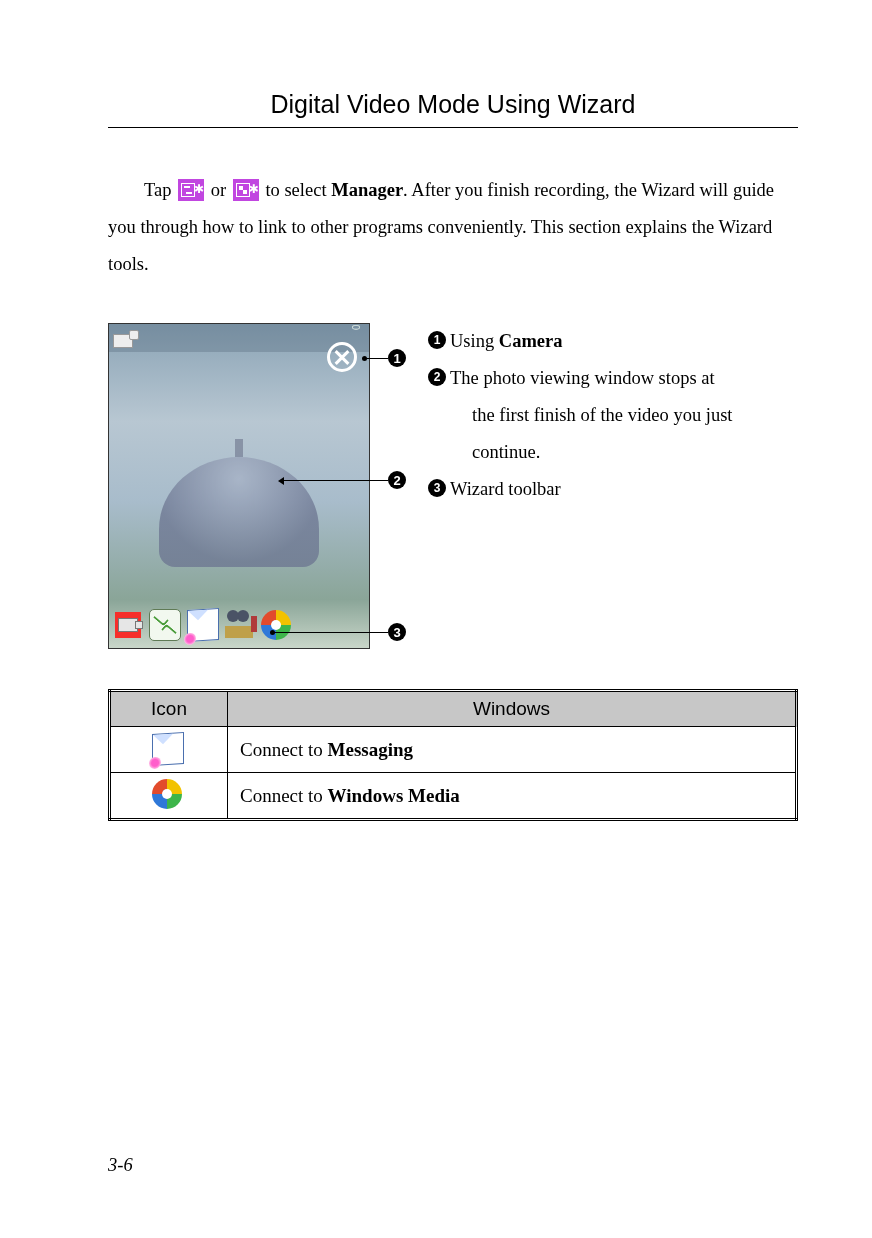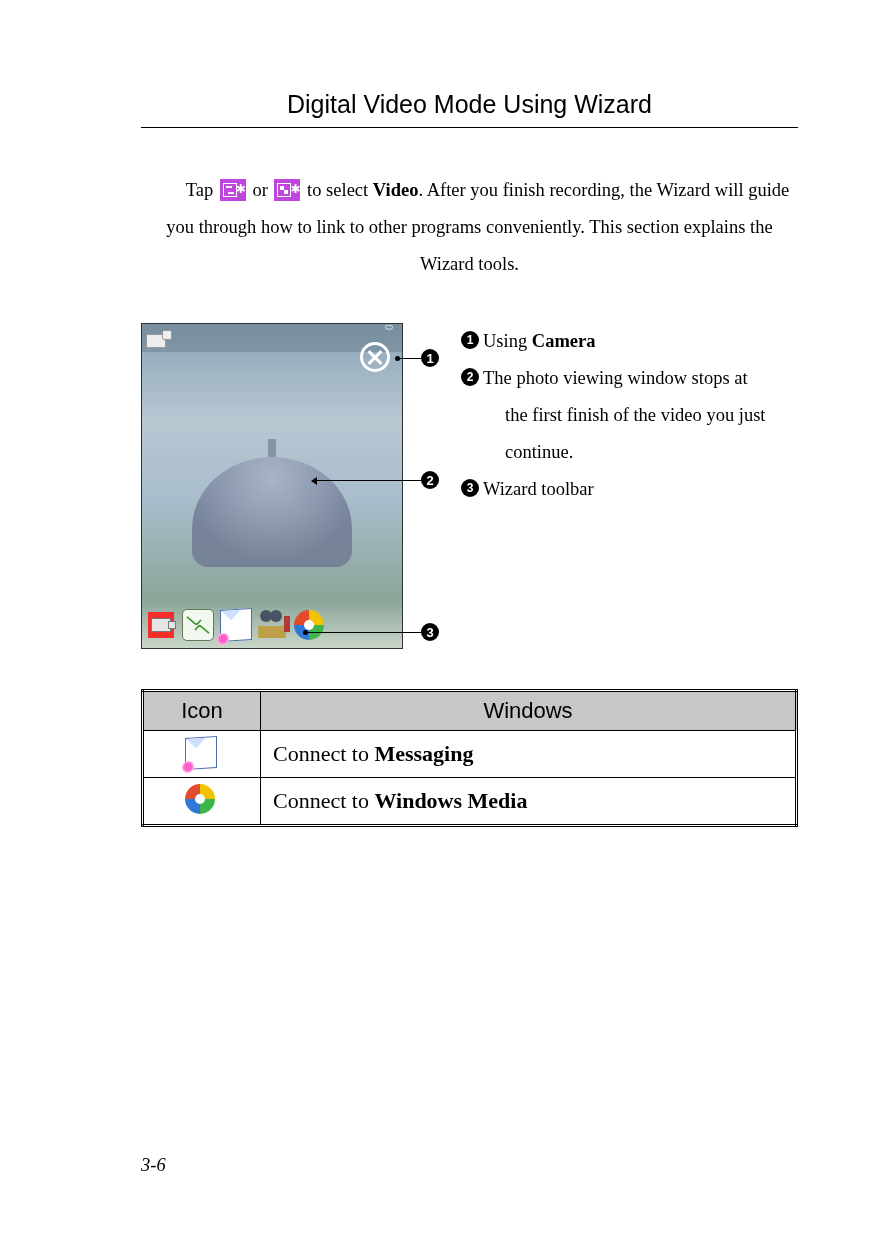--- a/index.html
+++ b/index.html
@@ -11,36 +11,34 @@
     width: 872px;
     height: 1238px;
     position: relative;
     box-sizing: border-box;
   }
   .page {
     padding: 90px 74px 60px 108px;
     box-sizing: border-box;
     height: 100%;
     position: relative;
-    margin-left: 33px;
   }
   .title {
     font-family: Arial, Helvetica, sans-serif;
     font-size: 25px;
     text-align: center;
     padding-bottom: 8px;
     border-bottom: 1px solid #000;
     margin-bottom: 44px;
   }
   .intro {
     font-size: 18.5px;
     line-height: 2.0;
     text-indent: 36px;
     margin-bottom: 40px;
-    text-align: center;
   }
   .intro .icon-inline {
     display: inline-block;
     vertical-align: -5px;
     width: 26px;
     height: 22px;
     background: #C146E0;
     position: relative;
     text-indent: 0;
     margin: 0 2px;
@@ -210,21 +208,21 @@
     margin-top: 8px;
     margin-right: 4px;
   }
   .legend .txt { flex: 1; }
   .legend .txt .cont { padding-left: 22px; display:block; }
 
   table.icons {
     border-collapse: collapse;
     border: 3px double #000;
     width: 100%;
-    font-size: 22px;
+    font-size: 19px;
   }
   table.icons th {
     background: #c7c7c7;
     font-family: Arial, Helvetica, sans-serif;
     font-weight: normal;
     padding: 6px 10px;
     border: 1px solid #000;
   }
   table.icons th:first-child { width: 96px; }
   table.icons td {
@@ -248,21 +246,21 @@
 
 <div class="page">
 
   <div class="title">Digital Video Mode Using Wizard</div>
 
   <p class="intro">
     <span>Tap </span>
     <span class="icon-inline"><span class="arrows"></span><span class="star">✱</span></span>
     <span> or </span>
     <span class="icon-inline var-n"><span class="arrows"></span><span class="star">✱</span></span>
-    <span> to select </span><b>Video</b><span>. After you finish recording, the Wizard will guide you through how to link to other programs conveniently. This section explains the Wizard tools.</span>
+    <span> to select </span><b>Manager</b><span>. After you finish recording, the Wizard will guide you through how to link to other programs conveniently. This section explains the Wizard tools.</span>
   </p>
 
   <div class="diagram">
     <div class="shot-wrap">
       <div class="shot">
         <div class="topbar"></div>
         <div class="cam-icon">
             <div class="body"></div>
             <div class="lens"></div>
           </div>

